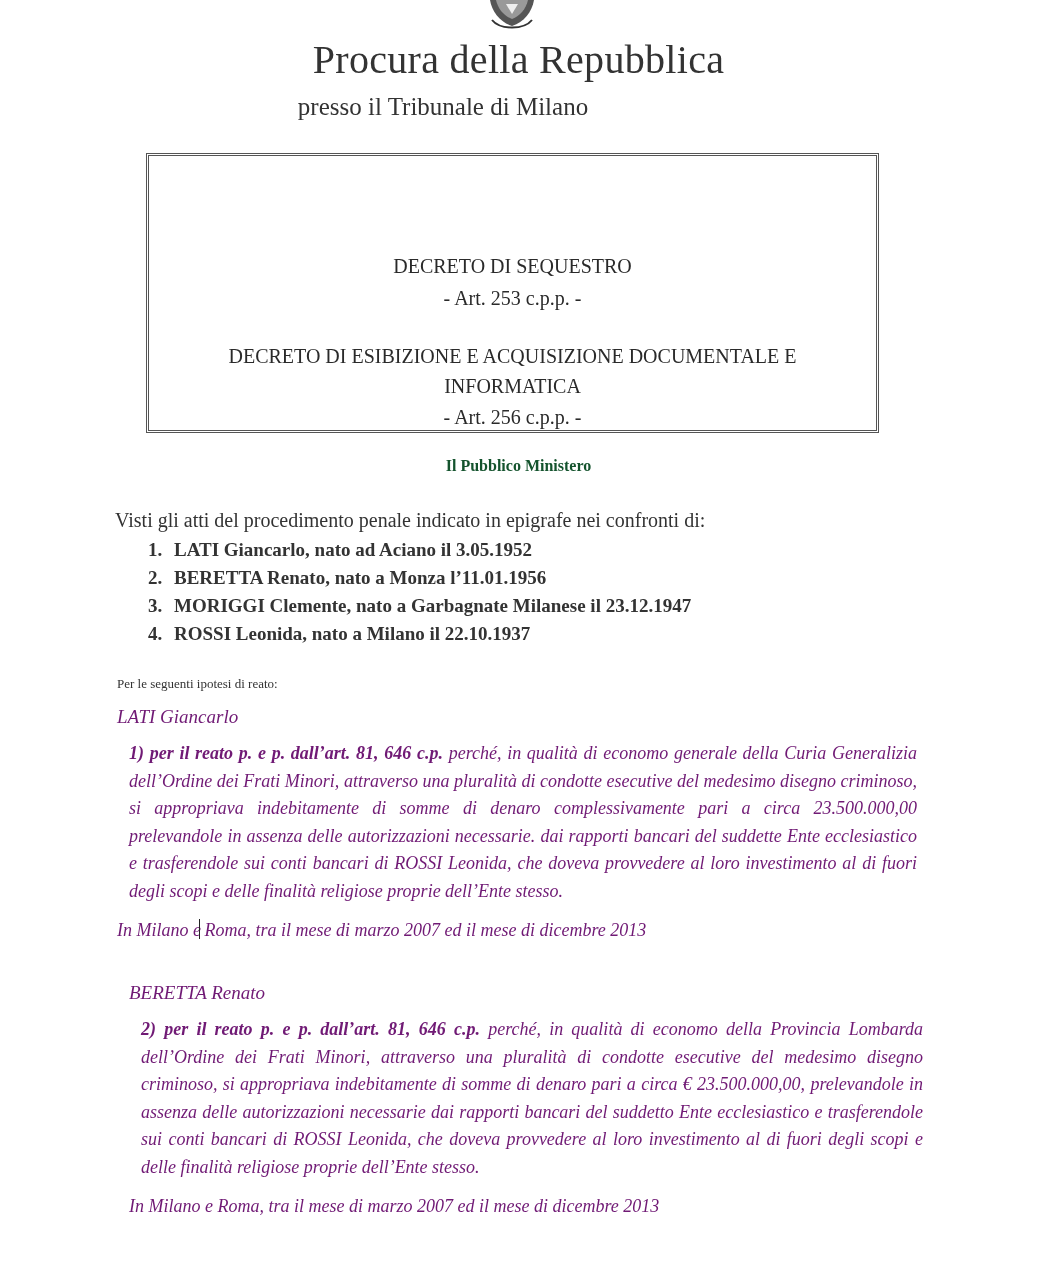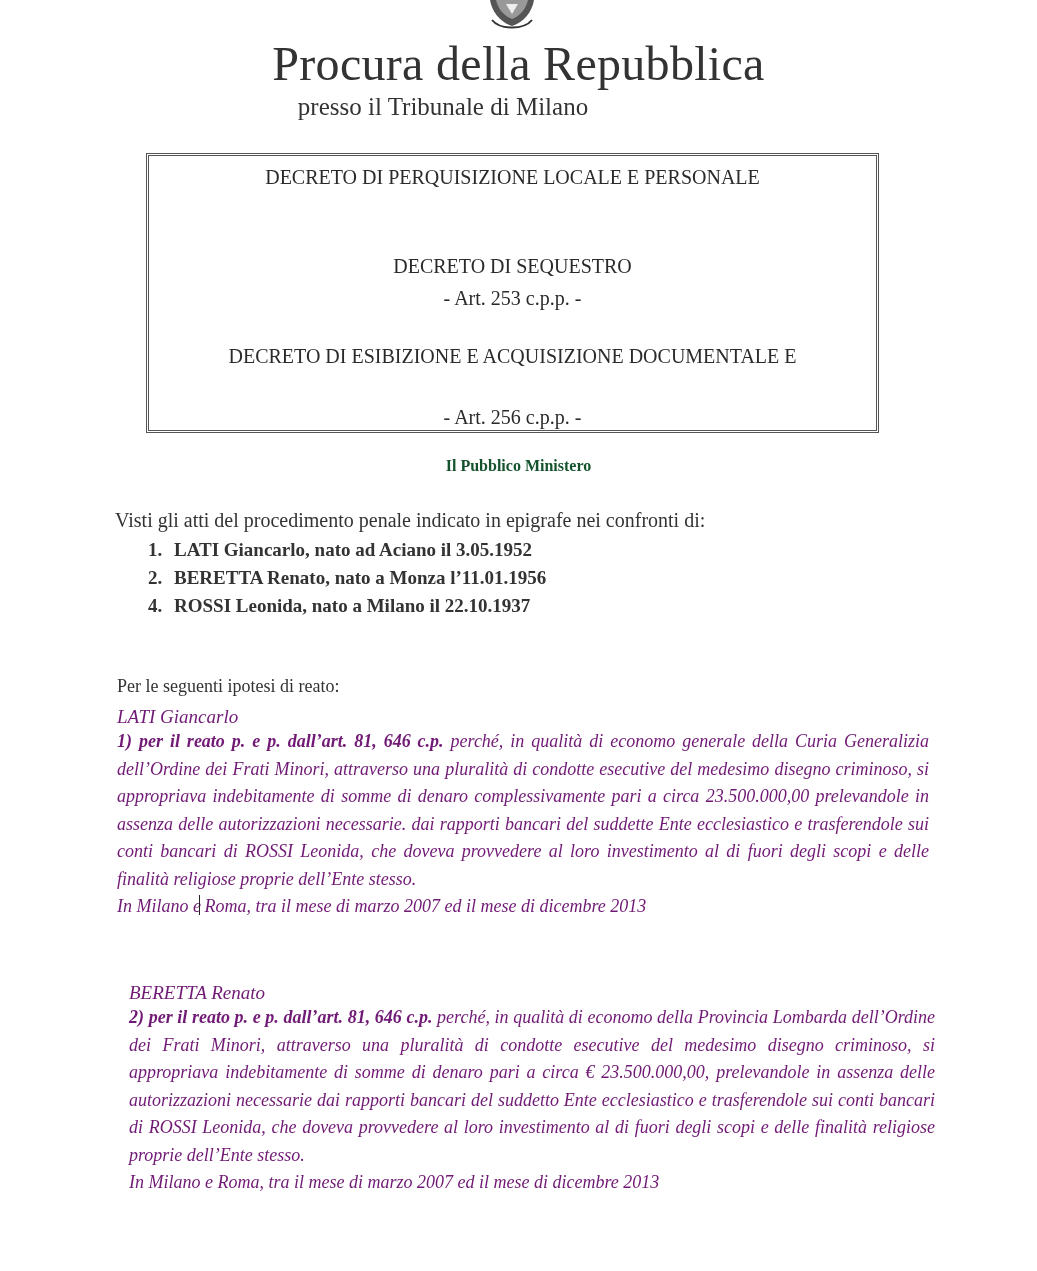--- a/index.html
+++ b/index.html
@@ -2,70 +2,71 @@
 <html><head>
 <meta charset="utf-8">
 <style>
   html, body { margin: 0; padding: 0; background: #ffffff; }
   body {
     width: 1037px; height: 1271px; position: relative; overflow: hidden;
     font-family: "Liberation Serif", "DejaVu Serif", serif; color: #2a2a2a;
   }
   .emblem { position: absolute; left: 482px; top: 0; width: 60px; height: 30px; }
   .h1 { position: absolute; left: 0; width: 1037px; top: 36px; text-align: center;
-        font-size: 48px; letter-spacing: 0.3px; color: #333; }
+        font-size: 40px; letter-spacing: 0.3px; color: #333; }
   .h2 { position: absolute; left: 0; width: 886px; top: 93px; text-align: center;
         font-size: 25px; color: #333; }
   .box { position: absolute; left: 146px; top: 153px; width: 733px; height: 280px;
          border: 3px double #555; box-sizing: border-box; }
   .box .line { position: absolute; left: 0; width: 100%; text-align: center; color: #2a2a2a; }
   .box .t { font-size: 20px; }
   .box .a { font-size: 20px; }
   .pm { position: absolute; left: 0; width: 1037px; top: 457px; text-align: center;
         font-size: 16px; font-weight: bold; color: #14532d; }
   .visti { position: absolute; left: 115px; top: 509px; font-size: 20px; color: #333; }
   .imputati { position: absolute; left: 148px; top: 538px; margin: 0; padding: 0; list-style: none; }
   .imputati li { font-size: 19px; font-weight: bold; height: 28px; line-height: 24px; color: #333; }
   .imputati .num { display: inline-block; width: 26px; }
-  .ipotesi { position: absolute; left: 117px; top: 676px; font-size: 18px; color: #333; }
+  .ipotesi { position: absolute; left: 117px; top: 676px; font-size: 13px; color: #333; }
   .sect { position: absolute; left: 117px; width: 812px; font-style: italic; color: #701a75; }
   .sect .name { font-size: 19px; }
-  .sect p { margin: 0; font-size: 18px; line-height: 27.5px; text-align: justify; }
+  .sect p { margin: 12px; font-size: 18px; line-height: 27.5px; text-align: justify; }
   .sect .place { font-size: 18px; line-height: 27.5px; }
   .sect b { font-weight: bold; }
   .cursor { display: inline-block; width: 1px; height: 20px; background: #222; vertical-align: -3px; margin-left: -2px; }
 </style>
 </head>
 <body>
 
 <svg class="emblem" viewBox="0 0 60 30">
   <path d="M8 0 C10 12 18 22 30 26 C42 22 50 12 52 0 Z" fill="#555"></path>
   <path d="M14 0 C16 9 22 16 30 19 C38 16 44 9 46 0 Z" fill="#999"></path>
   <path d="M24 4 L30 14 L36 4 Z" fill="#eee"></path>
   <path d="M10 20 C18 30 42 30 50 20" stroke="#333" stroke-width="2" fill="none"></path>
 </svg>
 
 <div class="h1">Procura della Repubblica</div>
 <div class="h2">presso il Tribunale di Milano</div>
 
 <div class="box">
-  <div class="line t" style="top:10px">DECRETO DI PERQUISIZIONE LOCALE E PERSONALE</div>
   <div class="line t" style="top:99px">DECRETO DI SEQUESTRO</div>
   <div class="line a" style="top:131px">- Art. 253 c.p.p. -</div>
   <div class="line t" style="top:189px">DECRETO DI  ESIBIZIONE E ACQUISIZIONE DOCUMENTALE E</div>
+  <div class="line t" style="top:219px">INFORMATICA</div>
   <div class="line a" style="top:250px">- Art. 256 c.p.p. -</div>
 </div>
 
 <div class="pm">Il Pubblico Ministero</div>
 
 <div class="visti">Visti gli atti del procedimento penale indicato in epigrafe nei confronti di:</div>
 
 <ol class="imputati">
   <li><span class="num">1.</span><span>LATI Giancarlo, nato ad Aciano il 3.05.1952</span></li>
   <li><span class="num">2.</span><span>BERETTA Renato, nato a Monza l’11.01.1956</span></li>
+  <li><span class="num">3.</span><span>MORIGGI Clemente, nato a Garbagnate Milanese il 23.12.1947</span></li>
   <li><span class="num">4.</span><span>ROSSI Leonida, nato a Milano il 22.10.1937</span></li>
 </ol>
 
 <div class="ipotesi">Per le seguenti ipotesi di reato:</div>
 
 <div class="sect" style="top:706px">
   <div class="name">LATI Giancarlo</div>
   <p><b>1) per il reato p. e p. dall’art. 81, 646 c.p.</b><span> perché, in qualità di economo generale della Curia Generalizia dell’Ordine dei Frati Minori,  attraverso una pluralità di condotte esecutive del medesimo disegno criminoso, si appropriava indebitamente di somme di denaro complessivamente pari a circa 23.500.000,00  prelevandole in assenza delle autorizzazioni necessarie. dai rapporti bancari del suddette Ente ecclesiastico e trasferendole sui conti bancari di ROSSI Leonida, che doveva provvedere al loro investimento al di fuori degli scopi e delle finalità religiose proprie dell’Ente stesso.</span></p>
   <div class="place"><span>In Milano e</span><span class="cursor"></span><span> Roma, tra il mese di marzo 2007 ed il mese di dicembre 2013</span></div>
 </div>

